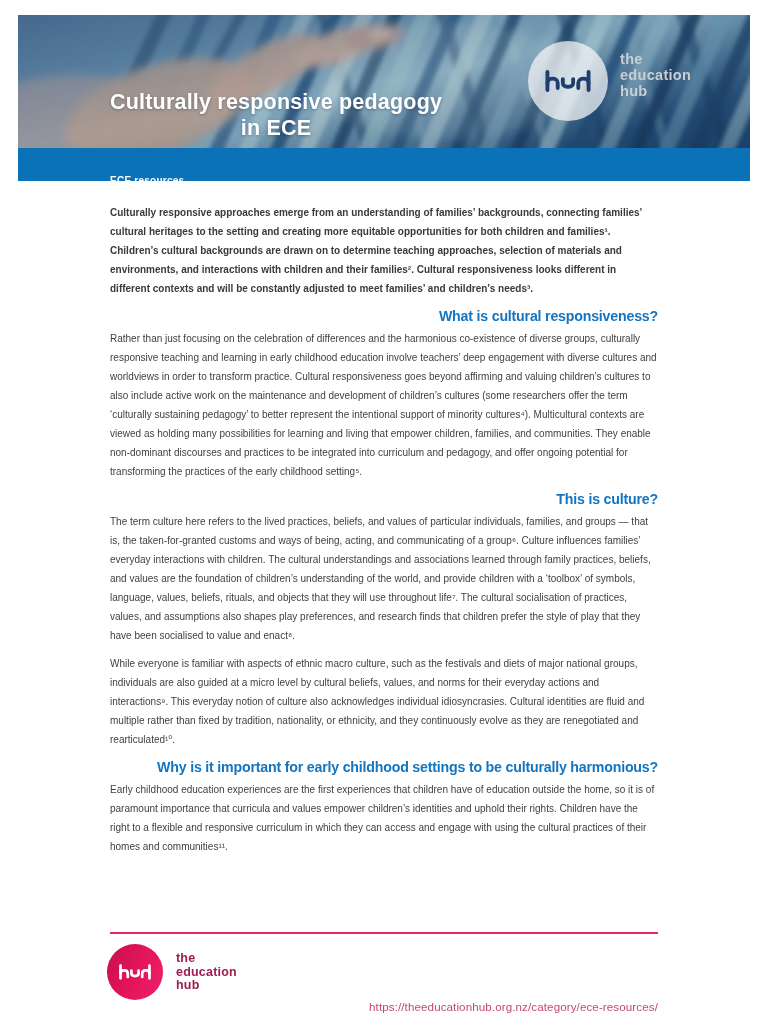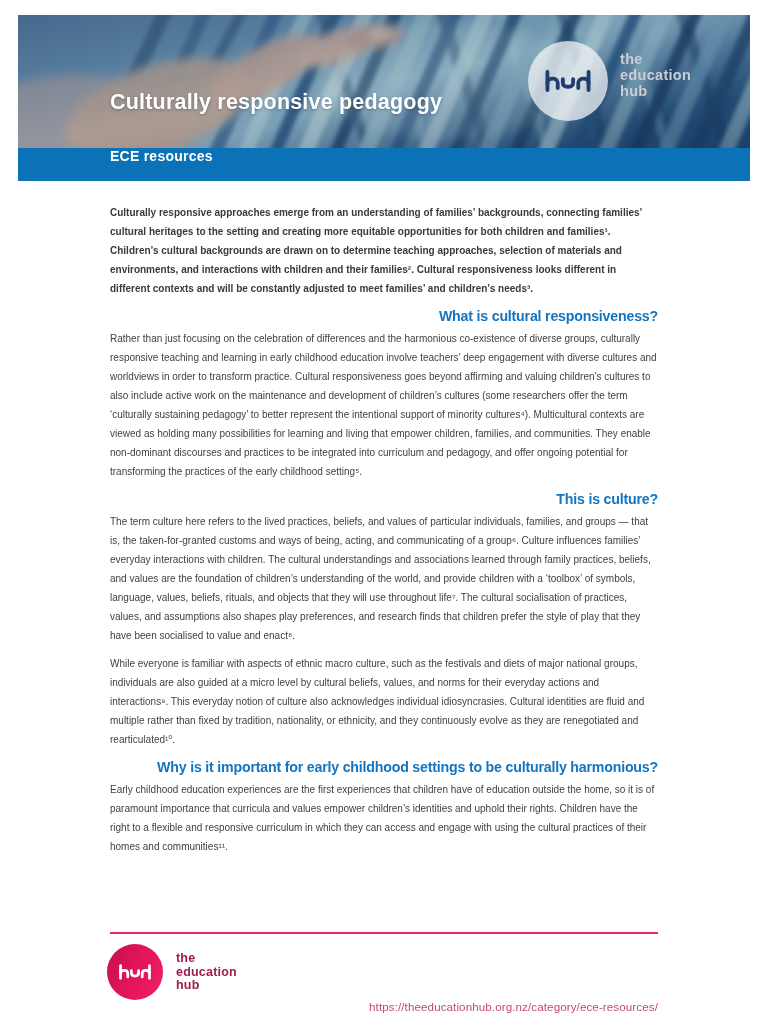--- a/index.html
+++ b/index.html
@@ -24,21 +24,21 @@
   .hero-logo .disc svg{position:absolute;left:13px;top:20px;width:54px;height:40px;}
   .hero-logo .wordmark{
     position:absolute;left:92px;top:10px;color:#c9ced4;font-weight:bold;
     font-size:14.5px;line-height:16px;letter-spacing:0.3px;
   }
   
   .bar{
     position:absolute;left:18px;top:148px;width:732px;height:33px;background:#0b72b8;
   }
   .bar .bar-label{
-    position:absolute;left:92px;top:0;color:#ffffff;font-size:14px;font-weight:bold;
+    position:absolute;left:92px;top:27px;color:#ffffff;font-size:10px;font-weight:bold;
     letter-spacing:0.25px;
   }
   
   .content{position:absolute;left:110px;top:203px;width:548px;color:#3f3f3f;}
   .content p{margin:0 0 9px 0;font-size:10px;line-height:19px;}
   .content p.intro{font-weight:bold;color:#3a3a3a;}
   .content h2{
     margin:8px 0 3px 0;color:#1375c0;font-size:14.2px;line-height:19px;
     font-weight:bold;letter-spacing:-0.2px;white-space:nowrap;text-align:right;
   }
@@ -140,20 +140,21 @@
         <ellipse cx="248" cy="54" rx="62" ry="23" fill="#cdab97" opacity="0.95" transform="rotate(-28 248 54)"></ellipse>
         <ellipse cx="318" cy="32" rx="44" ry="16" fill="#d8b49e" opacity="0.95" transform="rotate(-18 318 32)"></ellipse>
         <ellipse cx="356" cy="22" rx="30" ry="12" fill="#c9a28f" opacity="0.9" transform="rotate(-10 356 22)"></ellipse>
         <ellipse cx="362" cy="18" rx="12" ry="7" fill="#e8c7ae" opacity="0.9"></ellipse>
       </g>
       <rect width="732" height="133" fill="url(#gtint)"></rect>
     </svg>
 
     <div class="hero-title">
       <div>Culturally responsive pedagogy</div>
+      <div>in ECE</div>
     </div>
 
     <div class="hero-logo">
       <div class="disc">
         <svg viewBox="0 0 84 44" aria-hidden="true">
           <g fill="none" stroke="#1e3e70" stroke-width="6" stroke-linecap="round">
             <path d="M10,8 V36"></path>
             <path d="M10,25 C10,16 26,16 26,25 V33"></path>
             <path d="M34,19 V25 C34,33 50,33 50,25 V19"></path>
             <path d="M74,8 V36"></path>

